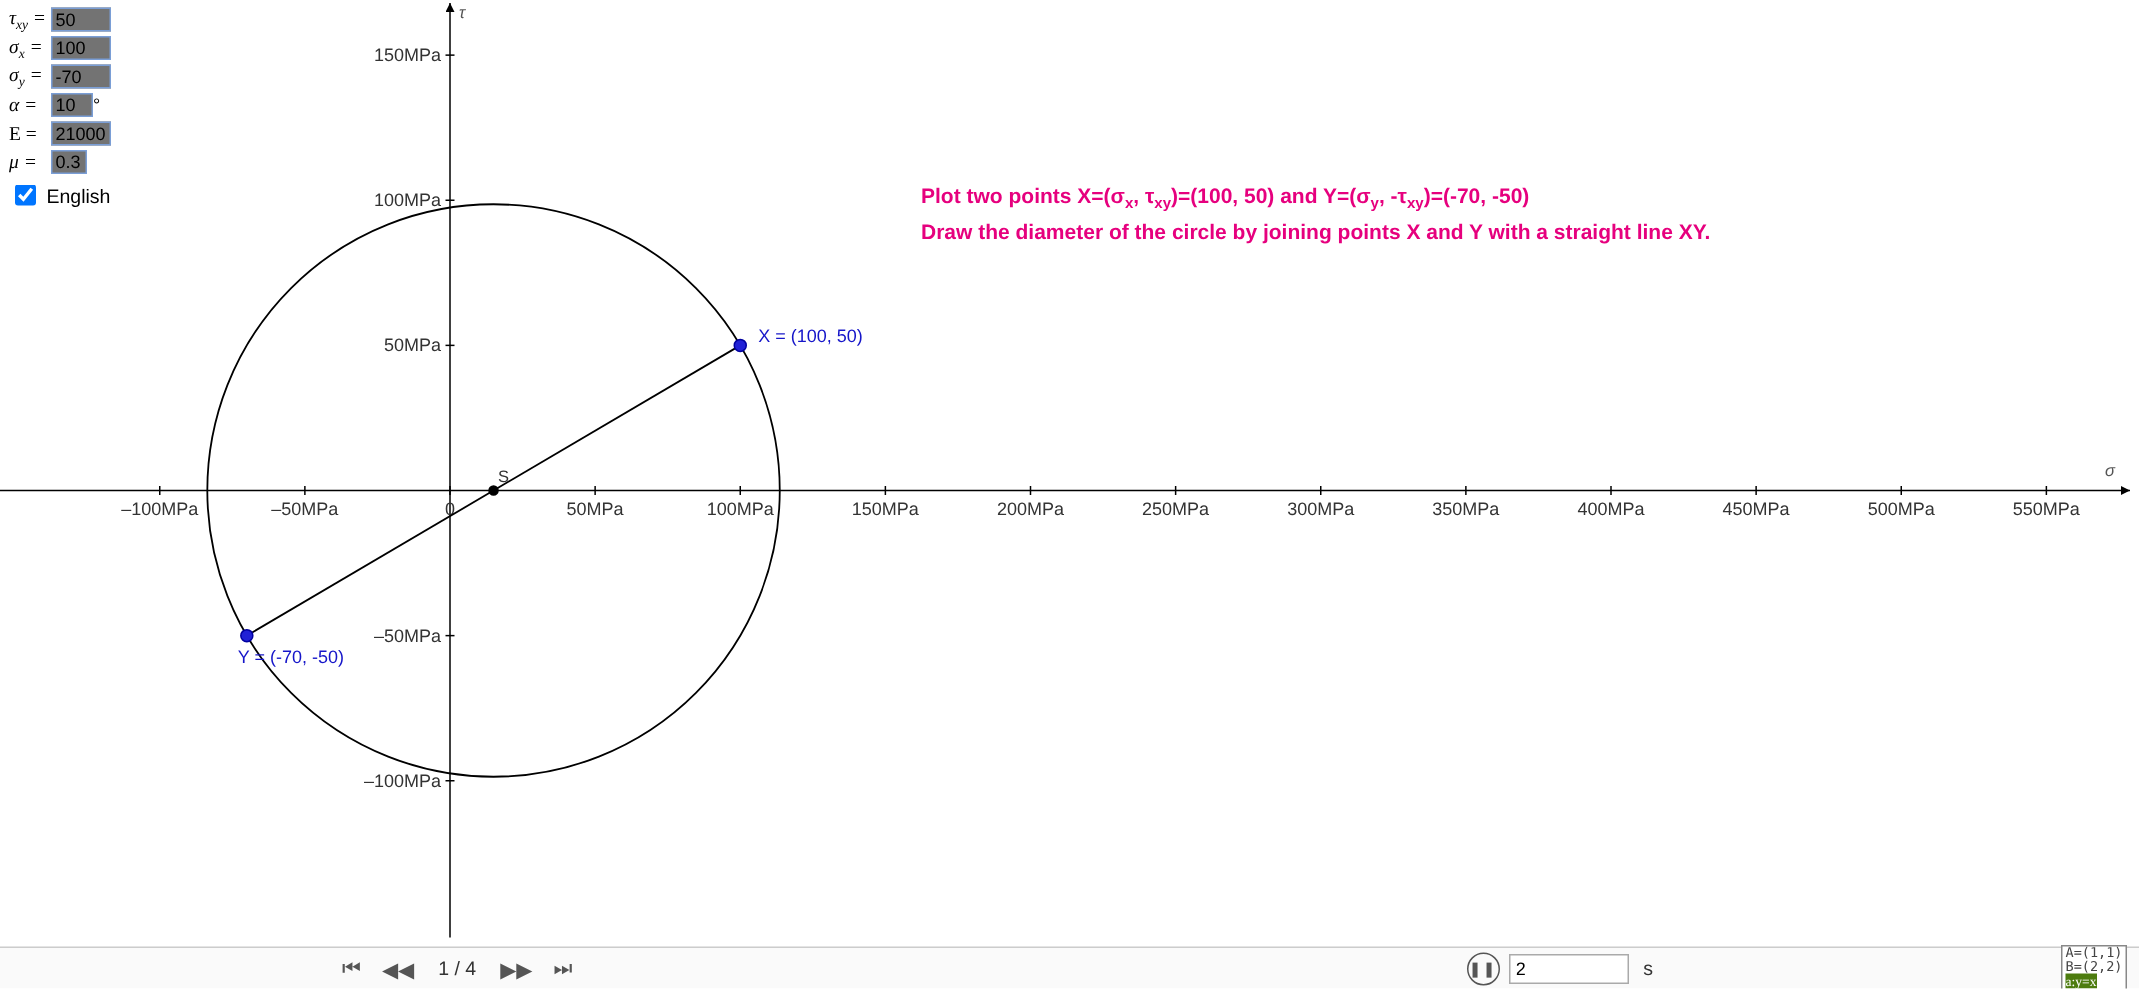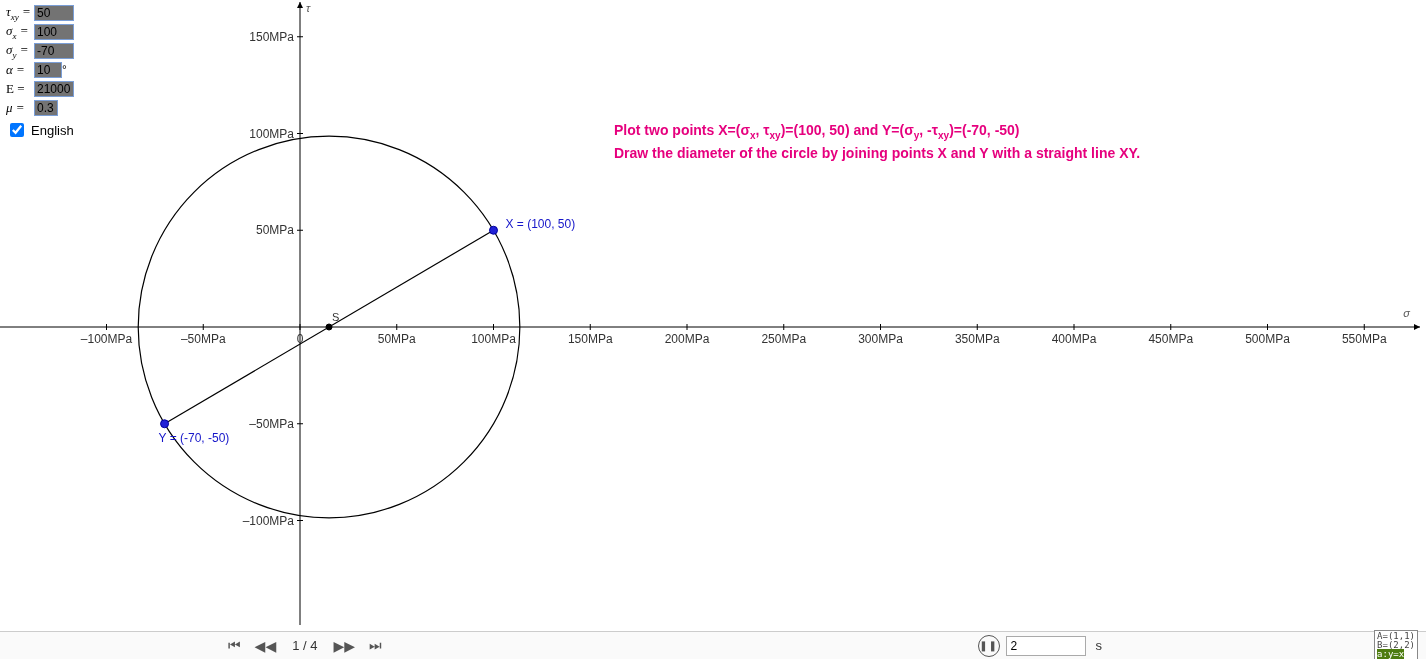--- a/index.html
+++ b/index.html
@@ -95,21 +95,21 @@
   .tb-right-icon {
     margin-left:auto;
     font-size:9px;
     line-height:1;
     border:1px solid #888;
     padding:1px 2px;
     background:#fff;
     color:#444;
     font-family: monospace;
   }
-  .tb-right-icon .hl { background:#4d7c0f; color:#fff; }
+  .tb-right-icon .hl { background:#4d7c0f; color:#fff;font-family:Liberation Serif, serif; }
 
   svg text { font-family: Arial, sans-serif; }
   svg .axis-label { font-size:11px; fill:#555; font-style: italic;}
   svg .tick-label { font-size:12px; fill:#333; }
   svg .pt-label { font-size:12px; fill:#1515c9; }
   svg .cen-label { font-size:11px; fill:#333; }
 </style>
 </head>
 <body>
 

